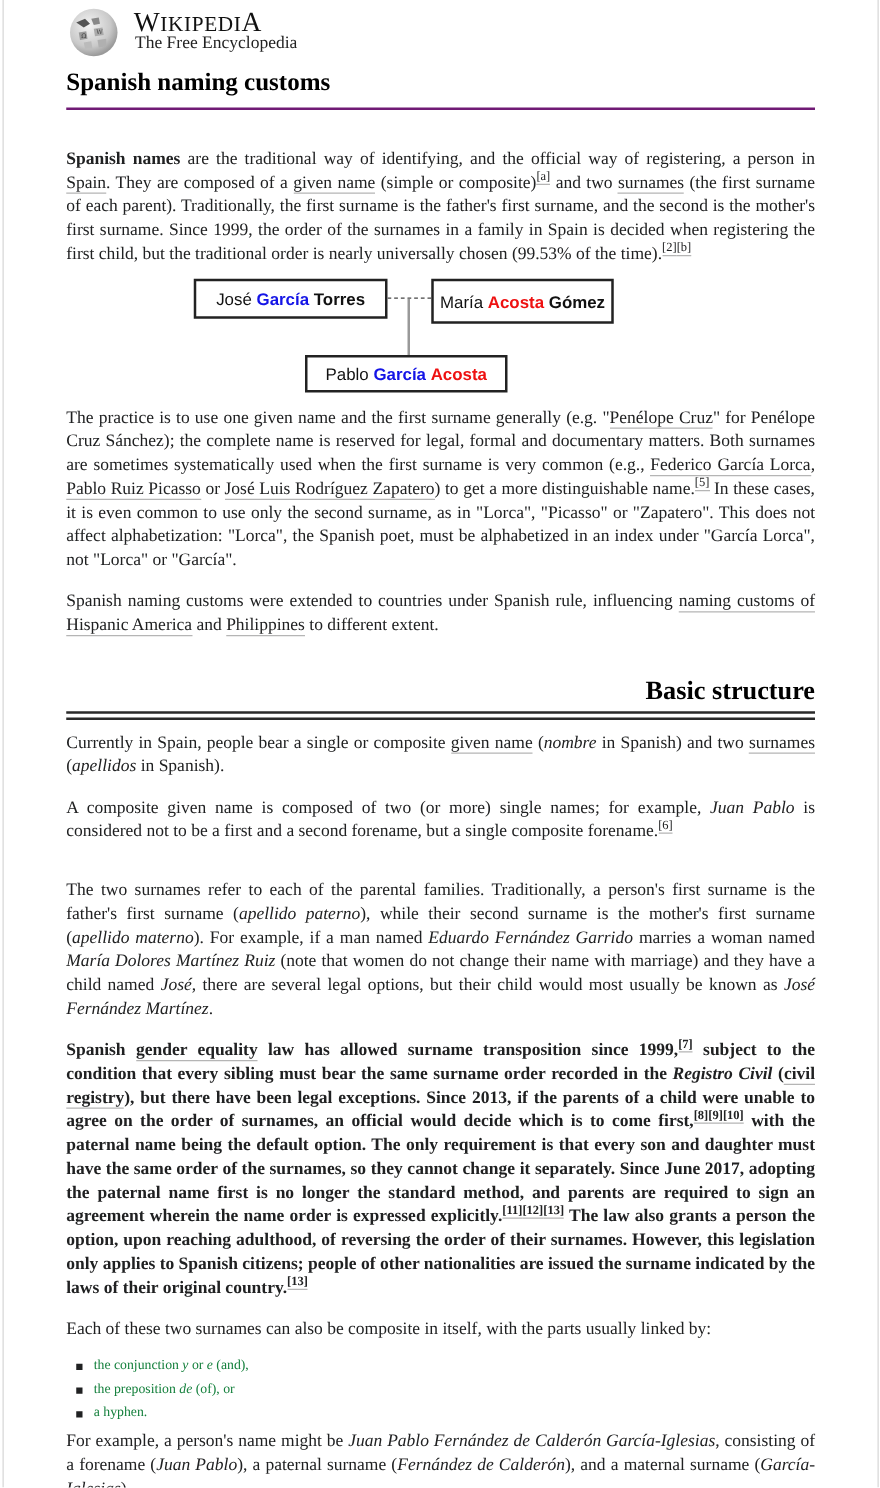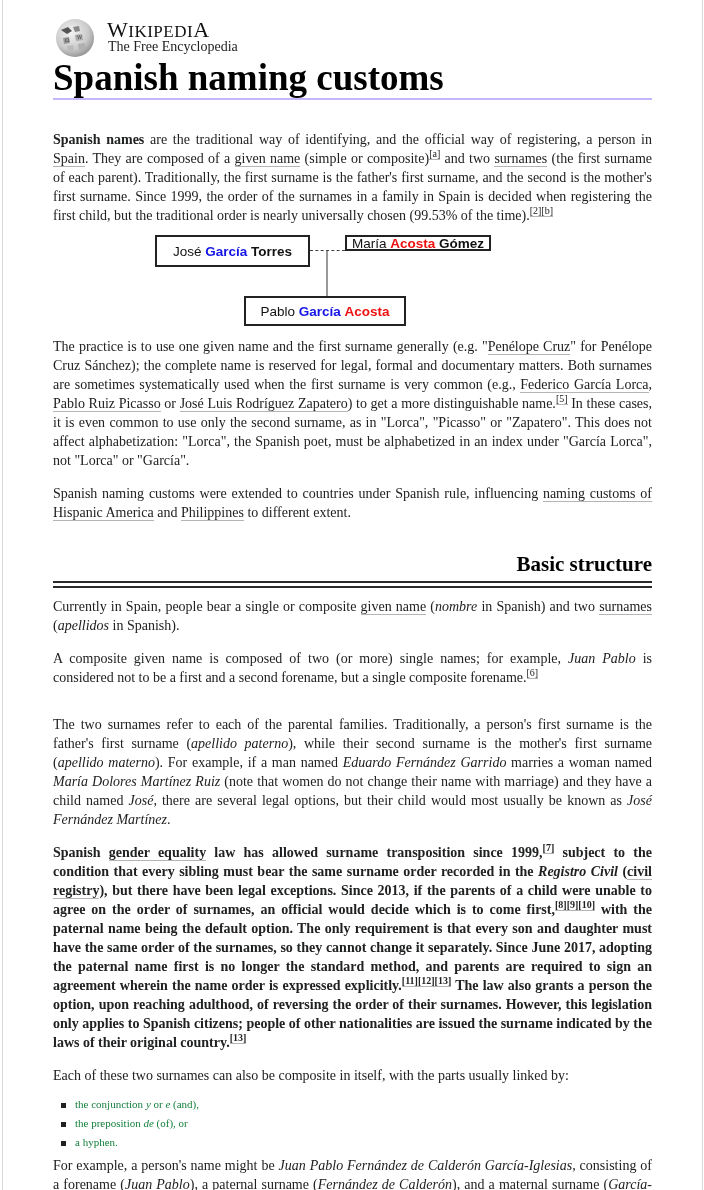--- a/index.html
+++ b/index.html
@@ -3,43 +3,43 @@
 <meta charset="utf-8">
 <style>
   html, body { margin: 0; padding: 0; background: #ffffff; }
   body {
     width: 704px; height: 1190px; overflow: hidden; position: relative;
     font-family: "Liberation Serif", serif; color: #202122;
   }
   .frame-left { position: absolute; left: 2px; top: 0; width: 1px; height: 1190px; background: #d8d8d8; }
   .frame-right { position: absolute; left: 702px; top: 0; width: 1px; height: 1190px; background: #d8d8d8; }
 
-  .page { position: absolute; left: 53px; top: 12px; width: 599px; }
+  .page { position: absolute; left: 53px; top: 0; width: 599px; }
 
   
   .masthead { position: relative; height: 48px; }
   .globe {
     position: absolute; left: 0; top: 6px; width: 44px; height: 40px;
   }
   .wordmark {
     position: absolute; left: 54px; top: 7px;
     font-family: "Liberation Serif", serif; font-size: 22px; letter-spacing: 0.5px; color: #111;
     line-height: 22px;
   }
   .wordmark .big { font-size: 22px; }
   .wordmark .sc { font-size: 17px; }
   .tagline {
     position: absolute; left: 55px; top: 29px;
     font-size: 14px; color: #222; line-height: 12px;
   }
 
   h1.title {
     margin: 0; position: absolute; left: 0; top: 48px; width: 599px;
-    font-family: "Liberation Serif", serif; font-weight: bold; font-size: 37px; line-height: 36px;
-    color: #000; padding-bottom: 2px; border-bottom: 2px solid #c4b5fd;
+    font-family: "Liberation Serif", serif; font-weight: bold; font-size: 20px; line-height: 36px;
+    color: #000; padding-bottom: 2px; border-bottom: 2px solid #701a75;
   }
 
   .content { position: absolute; left: 0; top: 118px; width: 599px; }
 
   p {
     margin: 0 0 10px 0; font-size: 14px; line-height: 19px; text-align: justify; color: #202122;
   }
   a.lnk {
     color: #202122; text-decoration: none; border-bottom: 1px solid #b5b5b5; cursor: pointer;
   }
@@ -50,21 +50,21 @@
   .diagram { position: relative; height: 98px; margin: 2px 0 4px 0; }
   .dbox {
     position: absolute; border: 2px solid #222; background: #fff; box-sizing: border-box;
     font-family: "Liberation Sans", sans-serif; font-size: 13.5px; color: #111;
     display: flex; align-items: center; justify-content: center; white-space: nowrap;
   }
   .dbox .blue { color: #1414e6; font-weight: bold; }
   .dbox .red { color: #ee1111; font-weight: bold; }
   .dbox .black { color: #111; font-weight: bold; }
   .box-father { left: 102px; top: 0; width: 155px; height: 32px; }
-  .box-mother { left: 292px; top: 0; width: 146px; height: 16px; }
+  .box-mother { left: 292px; top: 0; width: 146px; height: 36px; }
   .box-child { left: 191px; top: 61px; width: 162px; height: 30px; }
   .dash-line { position: absolute; left: 257px; top: 15px; width: 35px; height: 0; border-top: 1px dashed #444; }
   .stem-line { position: absolute; left: 273px; top: 16px; width: 0; height: 45px; border-left: 2px solid #999; }
 
   h2.section {
     margin: 28px 0 0 0; font-family: "Liberation Serif", serif; font-weight: bold;
     font-size: 21px; line-height: 28px; color: #000;
     padding-bottom: 3px; border-bottom: 2px solid #2a2a2a; position: relative; text-align: right;
   }
   h2.section::after {

